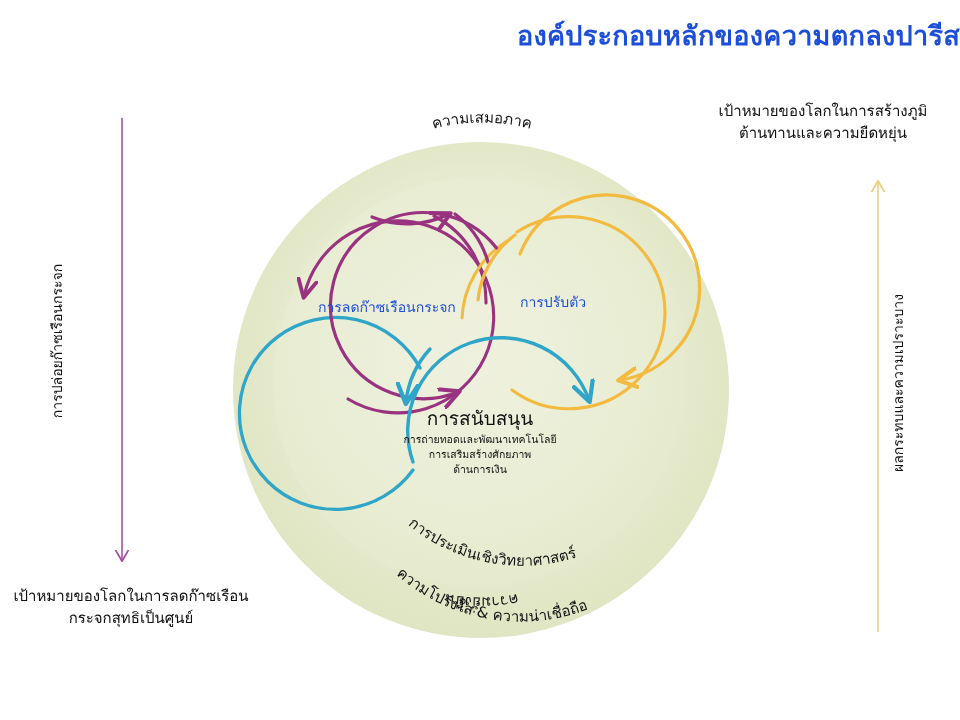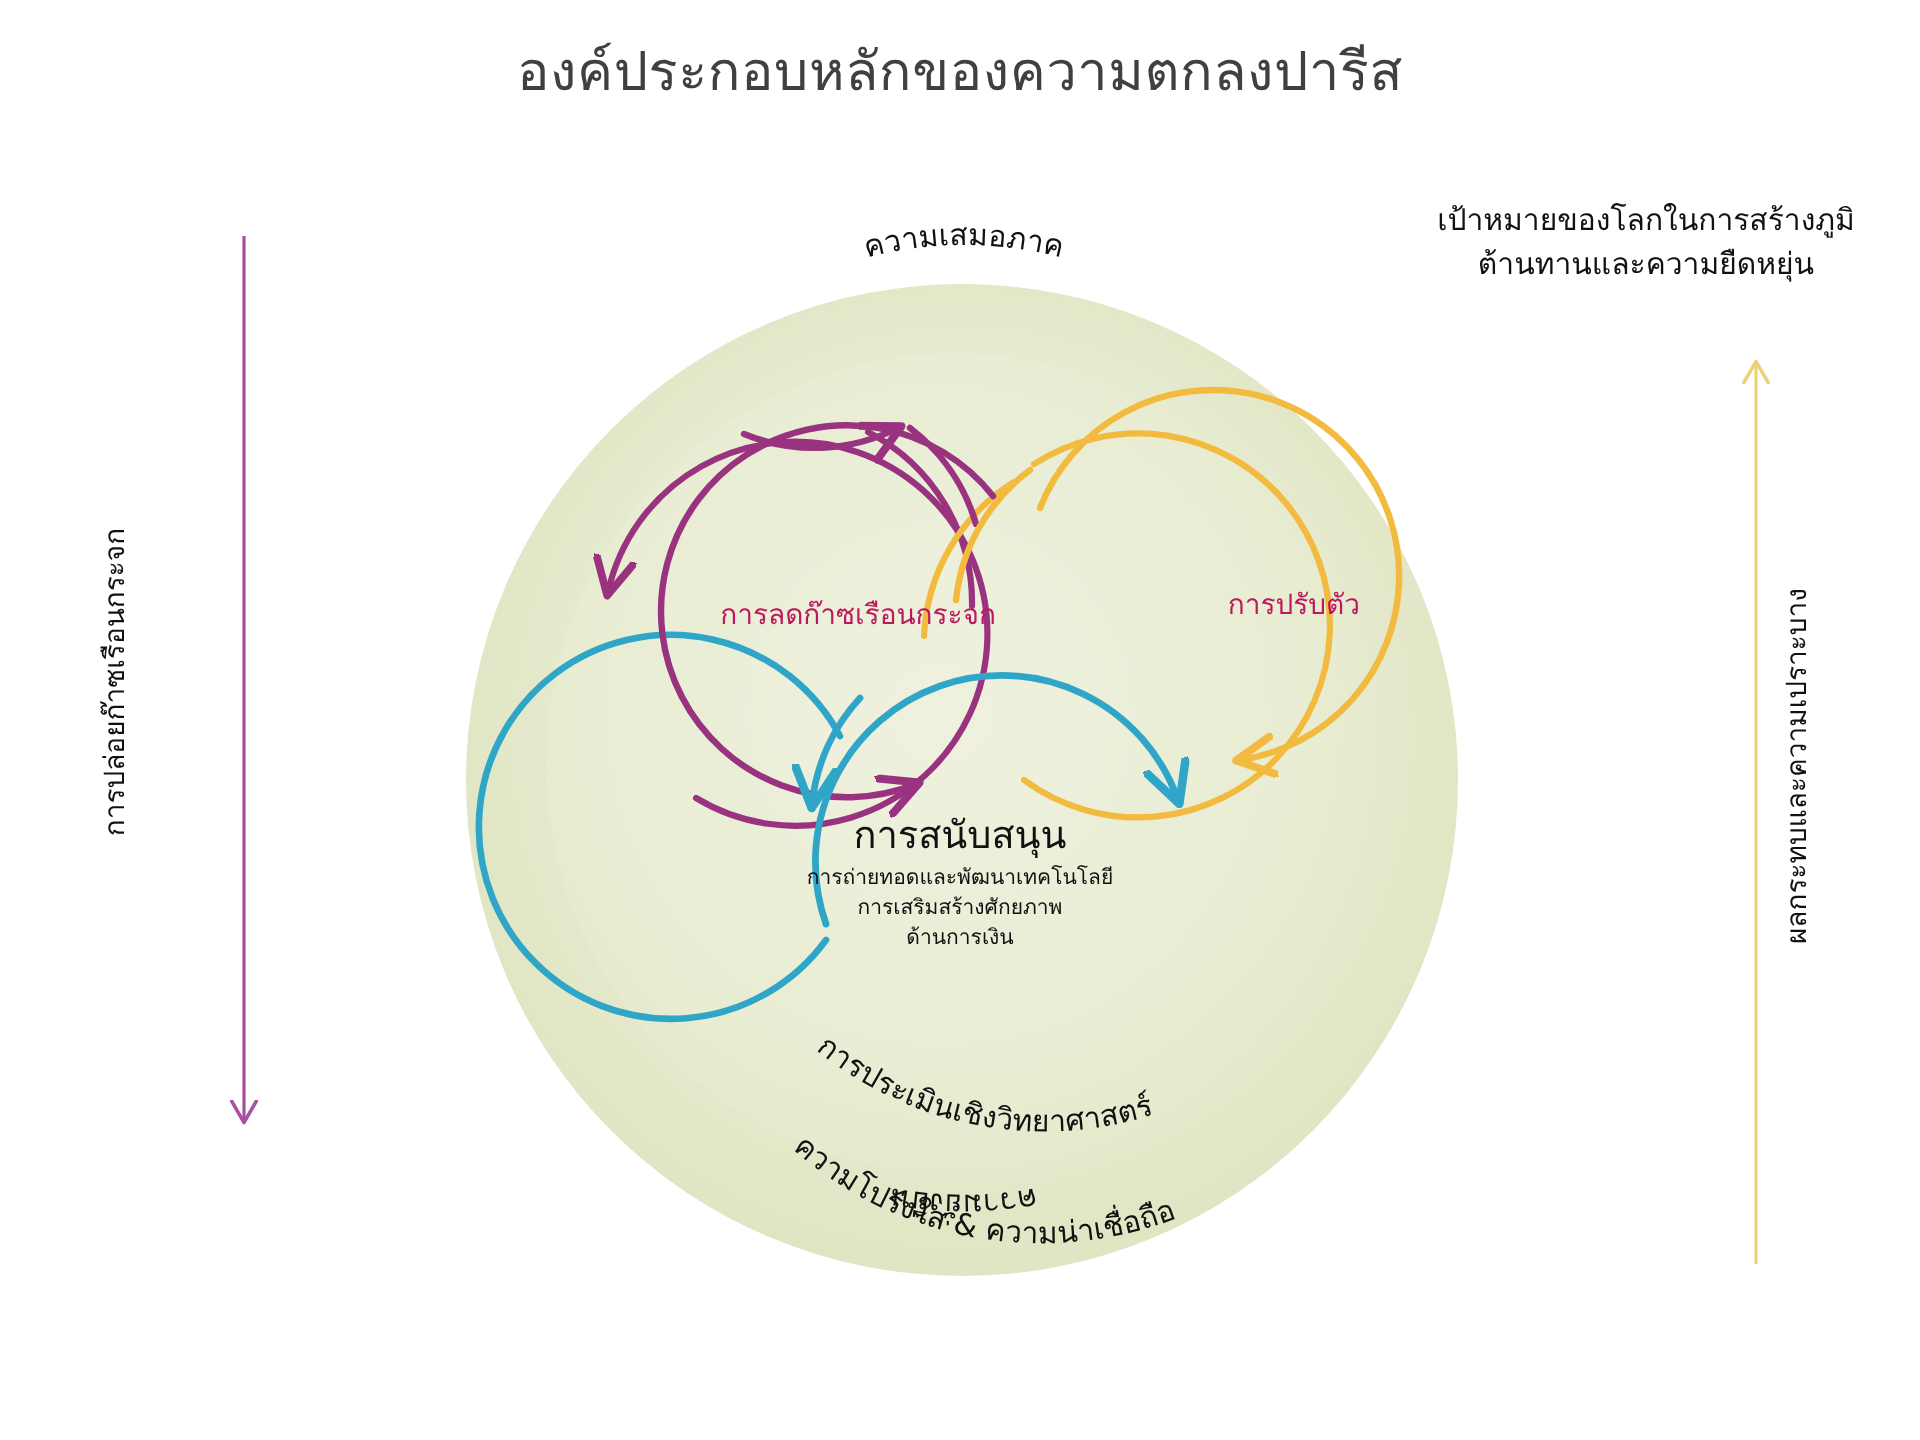--- a/index.html
+++ b/index.html
@@ -17,24 +17,24 @@
     background: #ffffff;
     overflow: hidden;
   }
 
   
   .title {
     position: absolute;
     top: 14px;
     left: 0;
     width: 960px;
-    text-align: center;
+    text-align: right;
     font-size: 27px;
-    font-weight: normal;
-    color: #404040;
+    font-weight: bold;
+    color: #1d4ed8;
     letter-spacing: 0.3px;
     font-family: "DejaVu Sans", sans-serif;
   }
 
   
   .caption {
     position: absolute;
     font-size: 15px;
     color: #111111;
     text-align: center;
@@ -82,22 +82,22 @@
     position: absolute;
     left: 0;
     top: 0;
     width: 960px;
     height: 720px;
   }
 
   
   .ring-label {
     position: absolute;
-    color: #be185d;
-    text-align: right;
+    color: #1d4ed8;
+    text-align: left;
     font-family: "DejaVu Sans", sans-serif;
     font-size: 14px;
     white-space: nowrap;
   }
   #label-mitigation { left: 318px; top: 296px; width: 180px; }
   #label-adaptation { left: 520px; top: 291px; width: 160px; }
 
   #label-support {
     position: absolute;
     left: 390px;
@@ -120,20 +120,21 @@
 </style>
 </head>
 <body>
 
 <div id="canvas">
 
   <div class="title">องค์ประกอบหลักของความตกลงปารีส</div>
 
   <div class="caption" id="caption-top-right">เป้าหมายของโลกในการสร้างภูมิต้านทานและความยืดหยุ่น</div>
 
+  <div class="caption" id="caption-bottom-left">เป้าหมายของโลกในการลดก๊าซเรือนกระจกสุทธิเป็นศูนย์</div>
 
   <div class="vlabel" id="vlabel-left">การปล่อยก๊าซเรือนกระจก</div>
 
   <div class="vlabel" id="vlabel-right">ผลกระทบและความเปราะบาง</div>
 
   <svg id="stage" viewBox="0 0 960 720" xmlns="http://www.w3.org/2000/svg">
     <defs>
       <radialGradient id="discGrad" cx="50%" cy="46%" r="62%">
         <stop offset="0%" stop-color="#f2f3e6"></stop>
         <stop offset="48%" stop-color="#ecefda"></stop>

